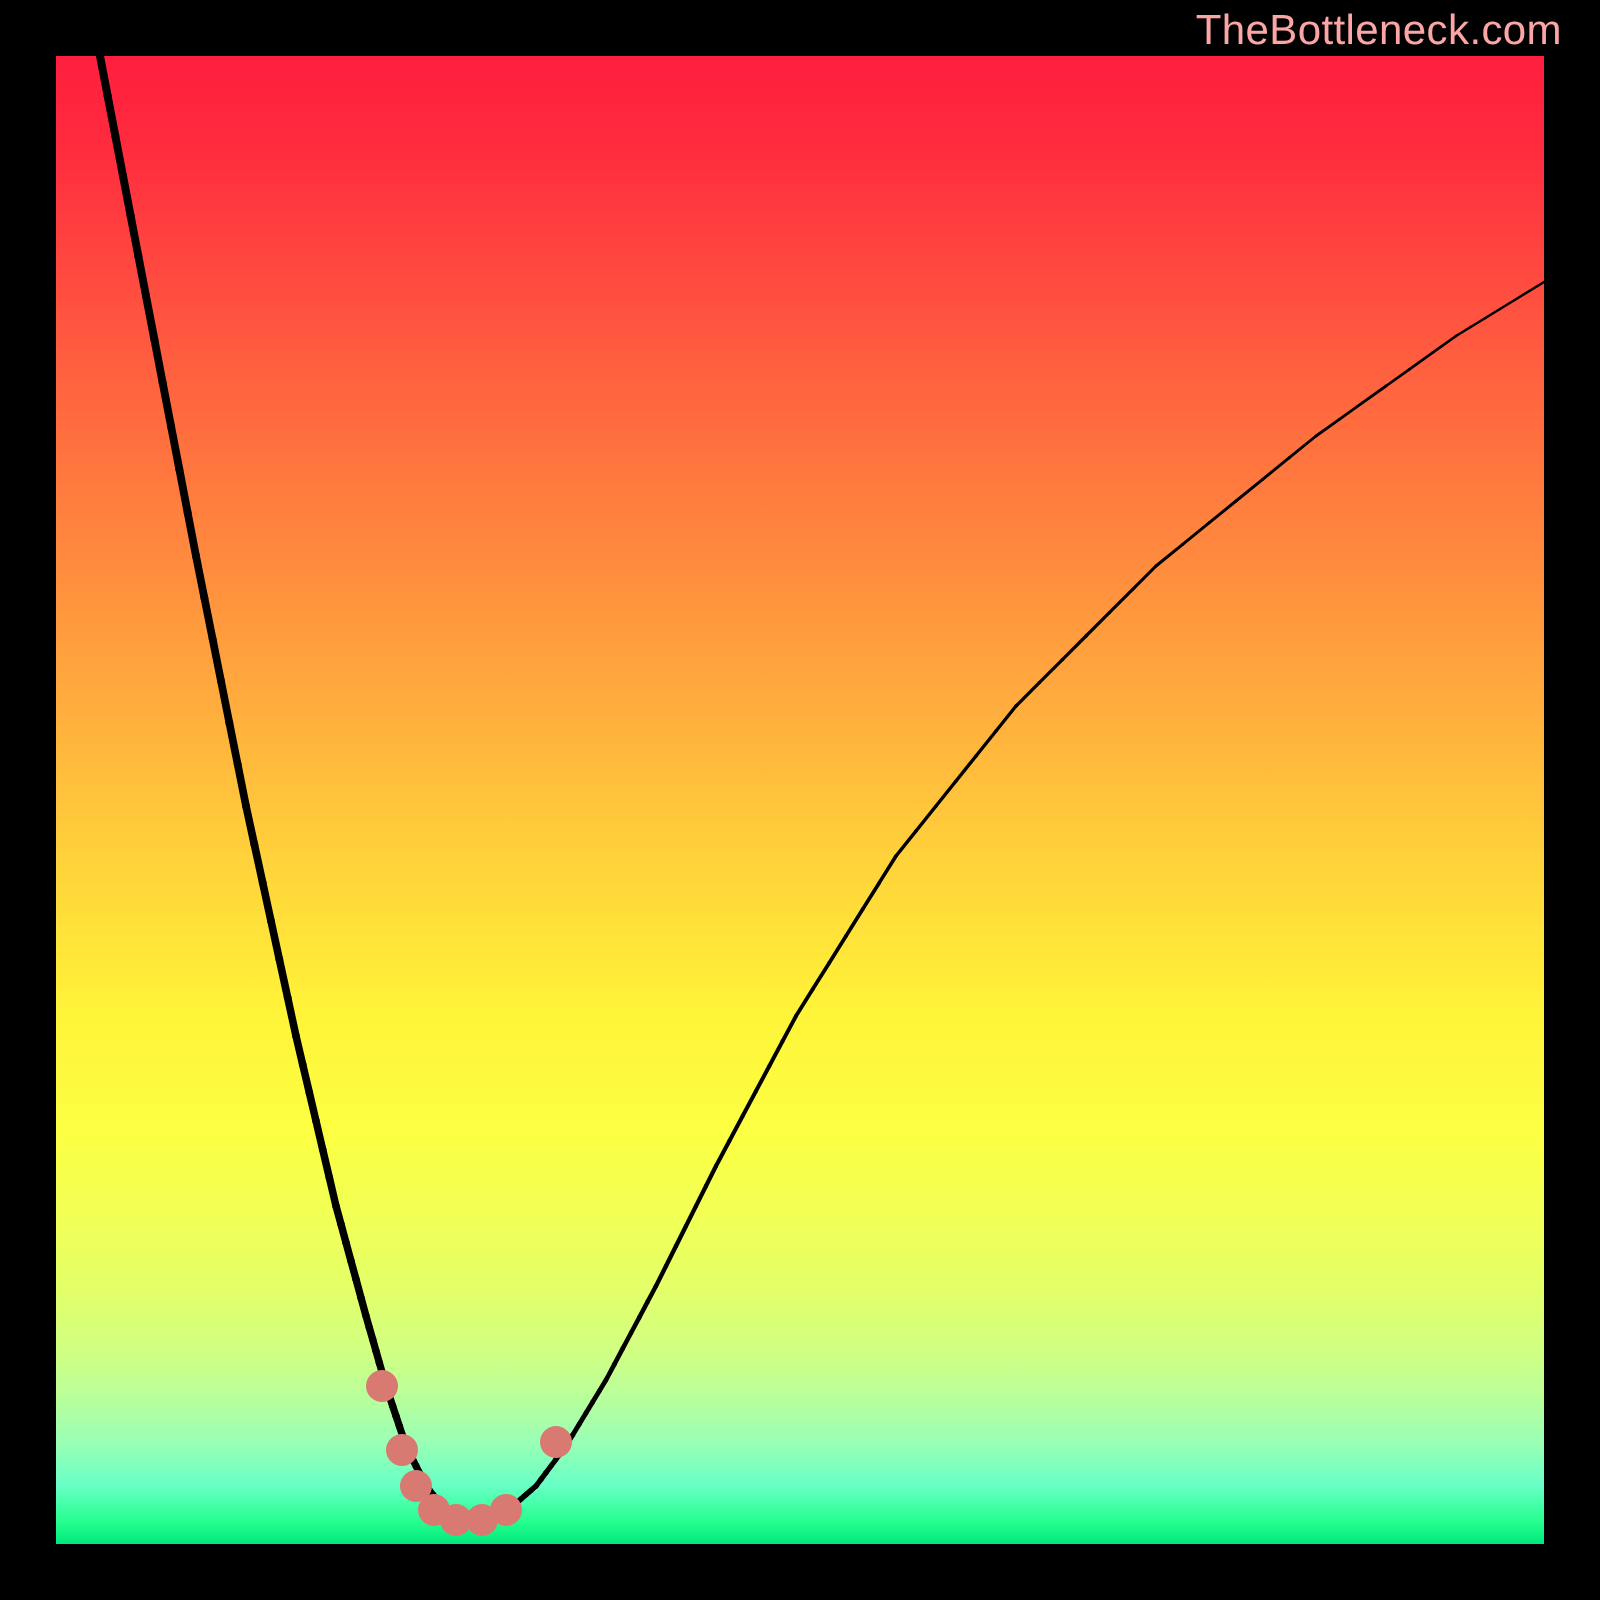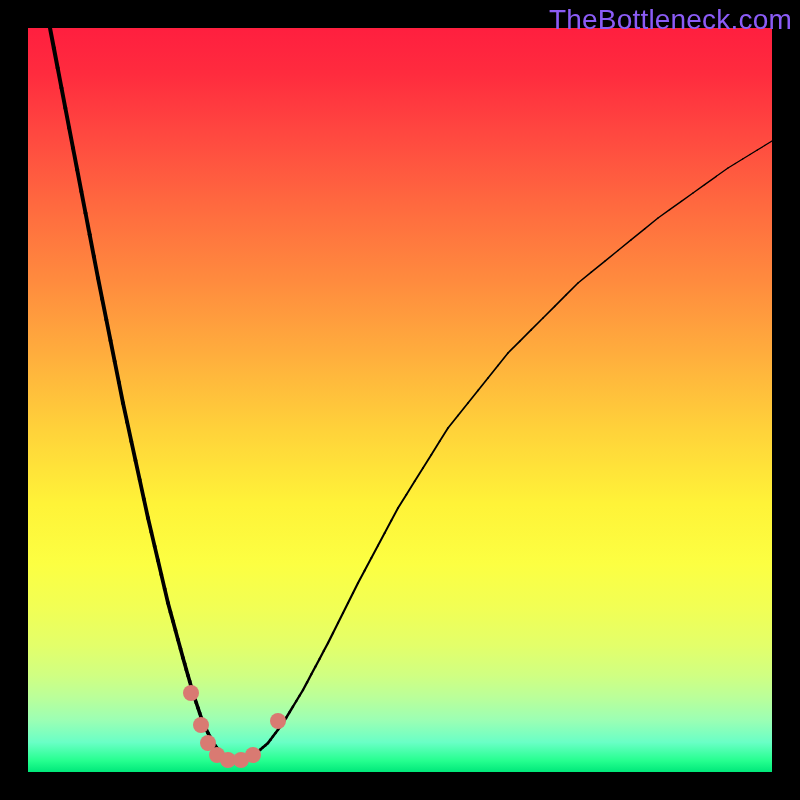--- a/index.html
+++ b/index.html
@@ -46,24 +46,24 @@
       #baff9a 90%,
       #9cffb4 93%,
       #6affc6 96%,
       #25ff8f 98.5%,
       #00e87a 100%
     );
   }
   .watermark {
     position: absolute;
     top: 4px;
-    right: 8px;
+    right: 19px;
     font-family: Arial, Helvetica, sans-serif;
-    font-size: 28px;
-    color: #8b5cf6;
+    font-size: 21px;
+    color: #fca5a5;
     font-weight: 500;
     letter-spacing: 0.2px;
   }
   svg.curve {
     position: absolute;
     inset: 0;
     width: 744px;
     height: 744px;
   }
 </style>

